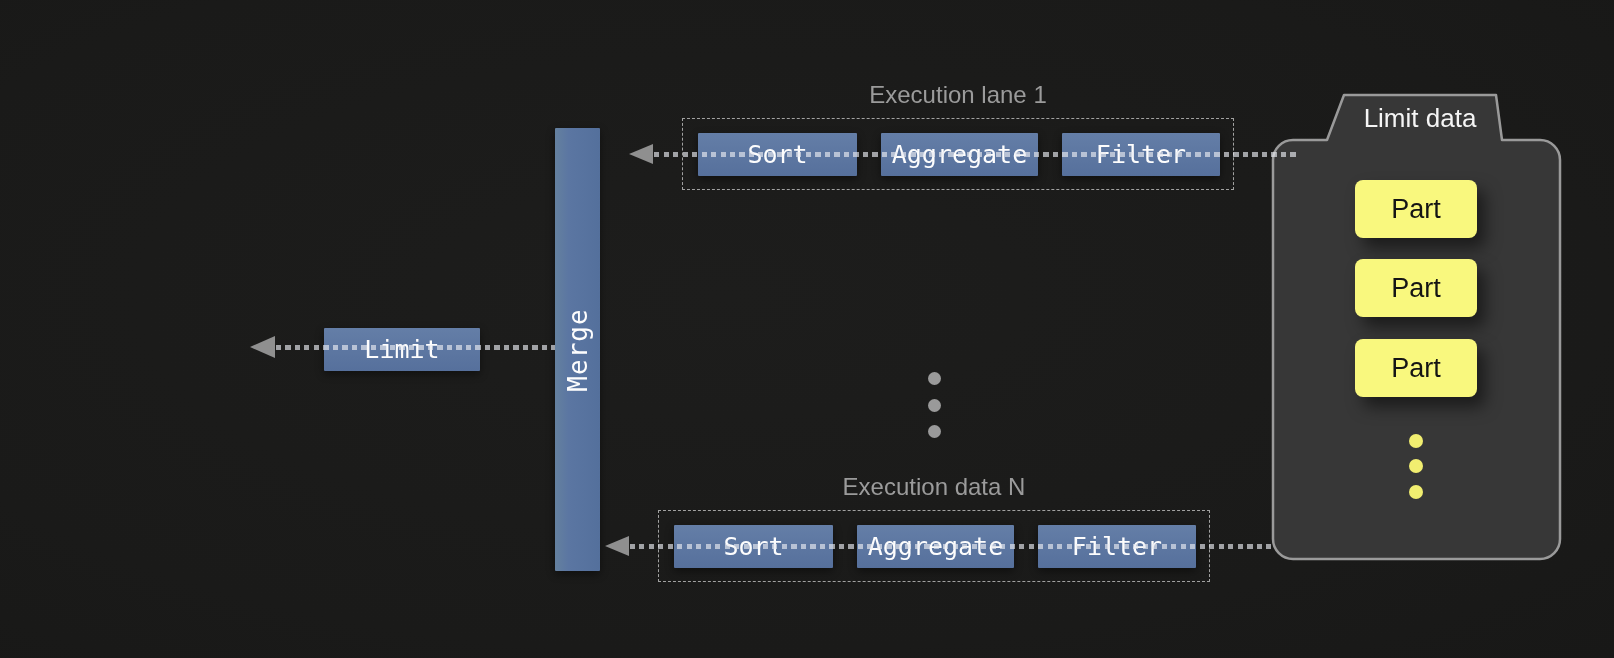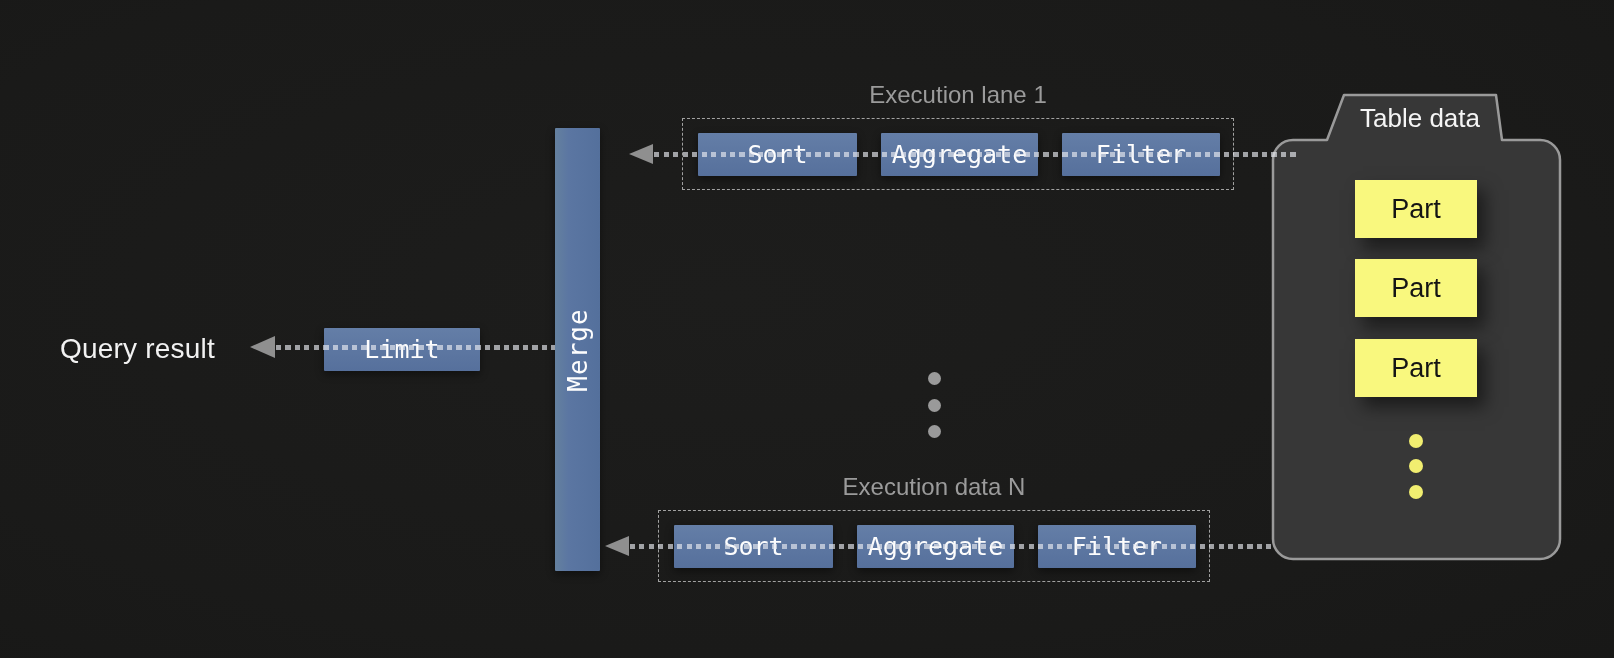--- a/index.html
+++ b/index.html
@@ -71,35 +71,34 @@
   .md1{left:928px;top:372px;} .md2{left:928px;top:399px;} .md3{left:928px;top:425px;}
 
   
   .td-svg{left:1260px;top:88px;z-index:1;}
   .td-label{
     left:1340px;top:103px;width:160px;text-align:center;
     font-size:26px;color:#f5f5f5;z-index:2;
   }
   .part-box{
     left:1355px;width:122px;height:58px;
-    background:#f9f87e;border-radius:0;
+    background:#f9f87e;border-radius:8px;
     box-shadow:8px 10px 16px rgba(0,0,0,.5);
     display:flex;align-items:center;justify-content:center;
     color:#141414;font-size:27px;z-index:3;
   }
   .p1{top:180px;} .p2{top:259px;} .p3{top:339px;}
   .yellow-dot{width:14px;height:14px;border-radius:50%;background:#f1ee70;z-index:3;}
   .yd1{left:1409px;top:434px;} .yd2{left:1409px;top:459px;} .yd3{left:1409px;top:485px;}
 </style>
 </head>
 <body>
 
 <div id="stage">
 
-  <div class="abs query-result">Query result</div>
 
   <div class="abs arrow-left ah-result"></div>
   <div class="abs dotline dl-limit"></div>
 
   <div class="abs bluebox limit-box">
     <span>Limit</span>
   </div>
 
   <div class="abs bluebox merge-bar">
     <span class="vtext">Merge</span>
@@ -138,21 +137,21 @@
       </div>
     <div class="arrow-left"></div>
     <div class="dotline"></div>
   </div>
 
   <svg class="abs td-svg" width="316" height="482" viewBox="0 0 316 482">
     <path d="M 242 52 L 280 52 A 20 20 0 0 1 300 72 L 300 451 A 20 20 0 0 1 280 471
              L 33 471 A 20 20 0 0 1 13 451 L 13 72 A 20 20 0 0 1 33 52
              L 67 52 L 84 7 L 236 7 L 242 52 Z" fill="#373737" stroke="#9a9a9a" stroke-width="2.5" stroke-linejoin="round"></path>
   </svg>
-  <div class="abs td-label">Table data</div>
+  <div class="abs td-label">Limit data</div>
 
   <div class="abs part-box p1">
     <span>Part</span>
     </div>
   <div class="abs part-box p2">
     <span>Part</span>
     </div>
   <div class="abs part-box p3">
     <span>Part</span>
     </div>

